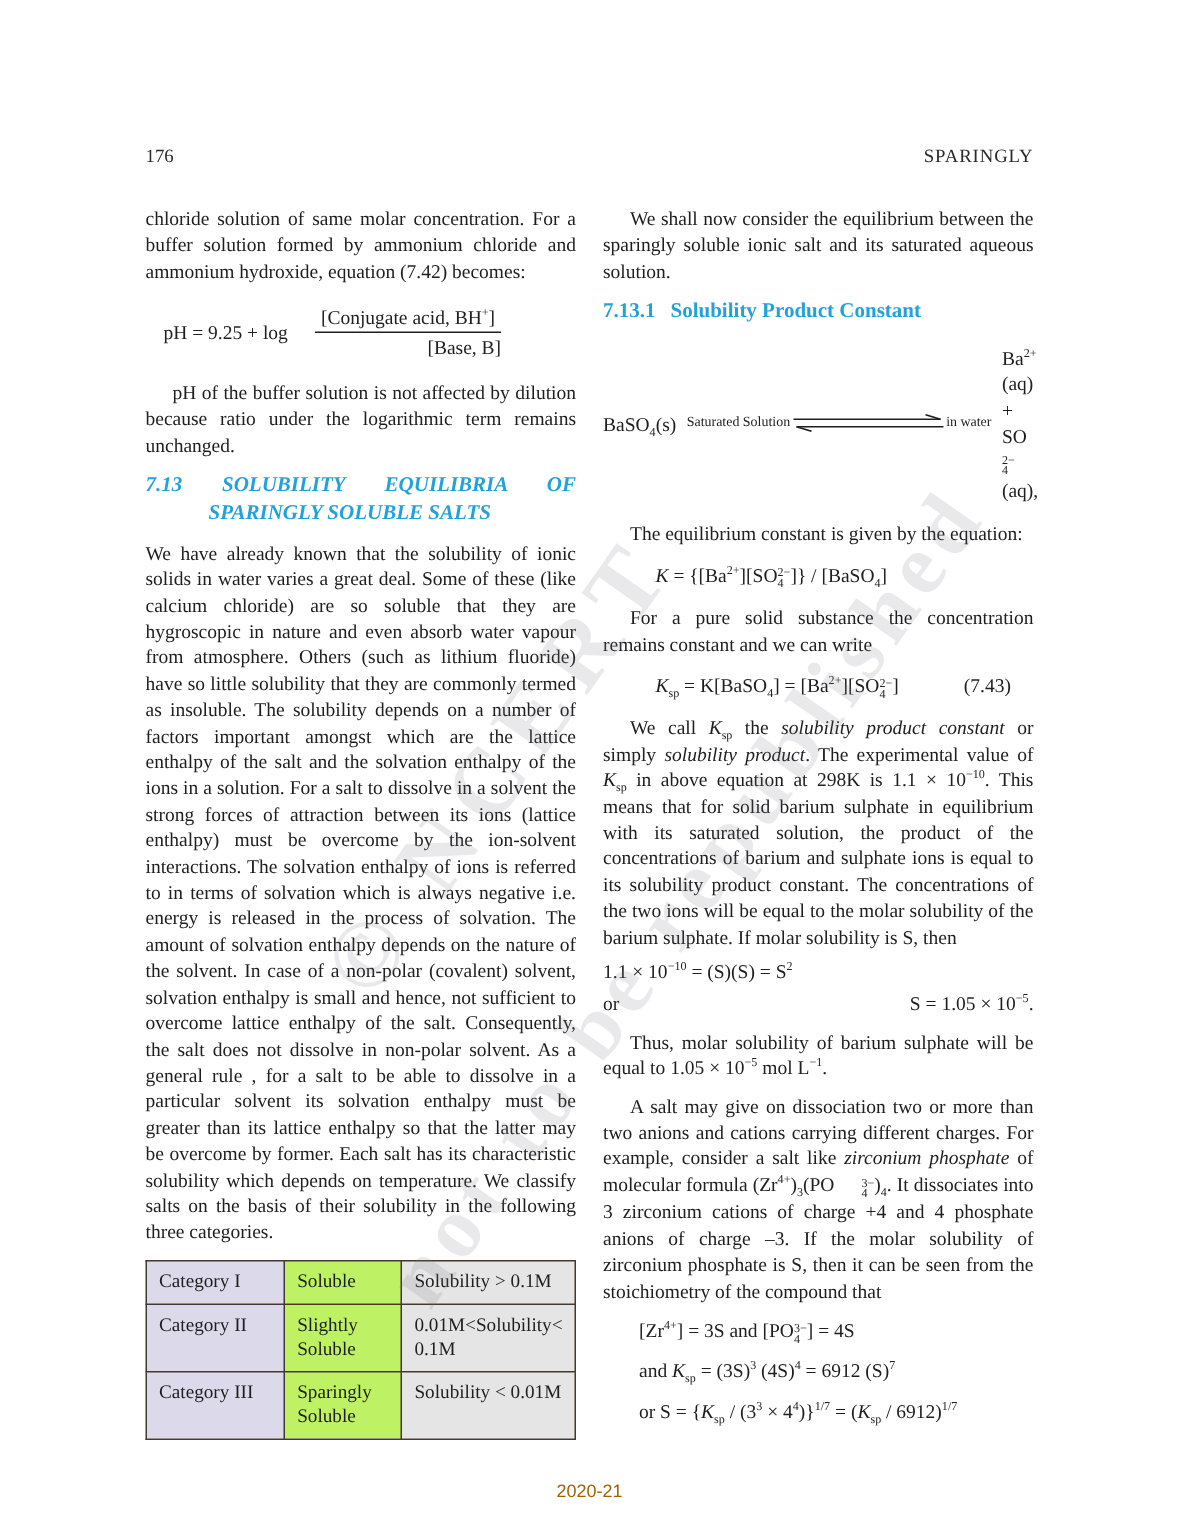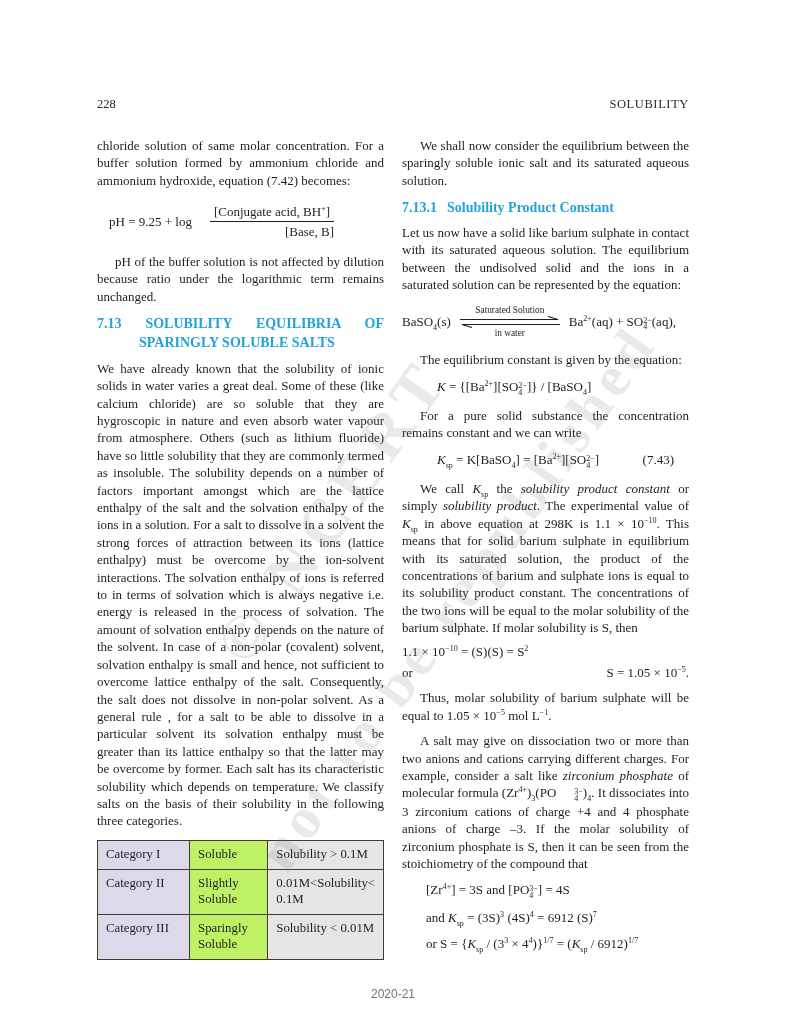--- a/index.html
+++ b/index.html
@@ -24,39 +24,40 @@
   .running-head{letter-spacing:0.6px;}
   
   .columns{display:flex;gap:18px;}
   .col{width:287px;text-align:justify;}
   .para{margin:0 0 4px 0;}
   .para.indent{text-indent:18px;}
   
   .sec-heading{
     color:#23a2da;font-weight:bold;font-size:14px;line-height:1.35;
     margin:10px 0 7px 0;
+    font-style:italic;
   }
   .sec-heading .line1{display:block;text-align:justify;text-align-last:justify;}
   .sec-heading .line2{display:block;padding-left:42px;text-align:left;}
   .subsec-heading{
     color:#23a2da;font-weight:bold;font-size:14px;
     margin:10px 0 6px 0;display:flex;gap:10px;text-align:left;
   }
   
   .equation{margin:10px 15px;text-align:left;}
   sup{vertical-align:super;font-size:0.62em;line-height:0;}
   sub{vertical-align:sub;font-size:0.62em;line-height:0;}
   .ss{display:inline-block;vertical-align:-0.45em;line-height:0.85;font-size:0.62em;text-align:left;}
   .ss .t,.ss .b{display:block;}
   .ph-eq{display:flex;align-items:center;gap:8px;padding-left:12px;margin:14px 0 12px 0;}
   .frac{display:inline-block;text-align:center;vertical-align:middle;margin-left:10px;}
   .frac .num{display:block;border-bottom:1.2px solid #1e1e1e;padding:0 4px 1px 4px;}
   .frac .den{display:block;padding-top:1px;text-align:right;}
   .baso4-eq{display:flex;align-items:center;gap:4px;margin:12px 0;}
-  .equil{display:inline-flex;flex-direction:column;align-items:center;margin:0 3px;}
+  .equil{display:inline-flex;flex-direction:row;align-items:center;margin:0 3px;}
   .equil-top,.equil-bottom{font-size:9.3px;line-height:1.15;white-space:nowrap;}
   .equil svg{display:block;margin:0;}
   .indent-eq{padding-left:20px;}
   .numbered{display:flex;justify-content:space-between;padding-left:20px;}
   .or-row{display:flex;}
   .or-row .centered{flex:1;text-align:right;}
   .zr-eq{padding-left:24px;margin:9px 0;}
   
   .category-table{
     border-collapse:collapse;margin-top:10px;width:100%;
@@ -66,21 +67,21 @@
     border:1.4px solid #43392c;
     padding:6px 8px;vertical-align:top;line-height:1.25;
   }
   .category-table .c1{background:#dcd9ea;width:82px;}
   .category-table .c2{background:#bef264;width:64px;}
   .category-table .c3{background:#e5e5e5;}
   .category-table{border:1.8px solid #43392c;}
   
   .page-footer{
     position:absolute;left:0;bottom:22px;width:100%;
-    text-align:center;font-size:12px;color:#737373;
+    text-align:center;font-size:12px;color:#a16207;
     font-family:"Liberation Sans",sans-serif;
   }
   
   .watermark{
     position:absolute;left:50%;top:54%;
     transform:translate(-50%,-50%) rotate(-55deg);
     text-align:center;
     color:rgba(125,125,140,0.17);
     font-weight:bold;
     pointer-events:none;
@@ -93,22 +94,22 @@
 <body>
 
 <div class="page">
 
   <div class="watermark">
     <span class="wm1">© NCERT</span>
     <span class="wm2">not to be republished</span>
   </div>
 
   <header class="page-header">
-    <span class="page-num">228</span>
-    <span class="running-head">SOLUBILITY</span>
+    <span class="page-num">176</span>
+    <span class="running-head">SPARINGLY</span>
   </header>
 
   <main class="columns">
 
     <section class="col">
       <p class="para">chloride solution of same molar concentration. For a buffer solution formed by ammonium chloride and ammonium hydroxide, equation (7.42) becomes:</p>
 
       <div class="equation ph-eq">
         <span class="eq-lhs">pH = 9.25 + log</span>
         <span class="frac">
@@ -148,21 +149,20 @@
     </section>
 
     <section class="col">
       <p class="para indent">We shall now consider the equilibrium between the sparingly soluble ionic salt and its saturated aqueous solution.</p>
 
       <h3 class="subsec-heading">
         <span>7.13.1</span>
         <span>Solubility Product Constant</span>
       </h3>
 
-      <p class="para">Let us now have a solid like barium sulphate in contact with its saturated aqueous solution. The equilibrium between the undisolved solid and the ions in a saturated solution can be represented by the equation:</p>
 
       <div class="equation baso4-eq">
         <span>BaSO<sub>4</sub>(s)</span>
         <span class="equil">
           <span class="equil-top">Saturated Solution</span>
           <svg width="104" height="12" viewBox="0 0 104 12">
             <line x1="2" y1="3.5" x2="100" y2="3.5" stroke="#1e1e1e" stroke-width="1.1"></line>
             <path d="M100 3.5 L90 0.5" stroke="#1e1e1e" stroke-width="1.1" fill="none"></path>
             <line x1="4" y1="8.5" x2="102" y2="8.5" stroke="#1e1e1e" stroke-width="1.1"></line>
             <path d="M4 8.5 L14 11.5" stroke="#1e1e1e" stroke-width="1.1" fill="none"></path>

